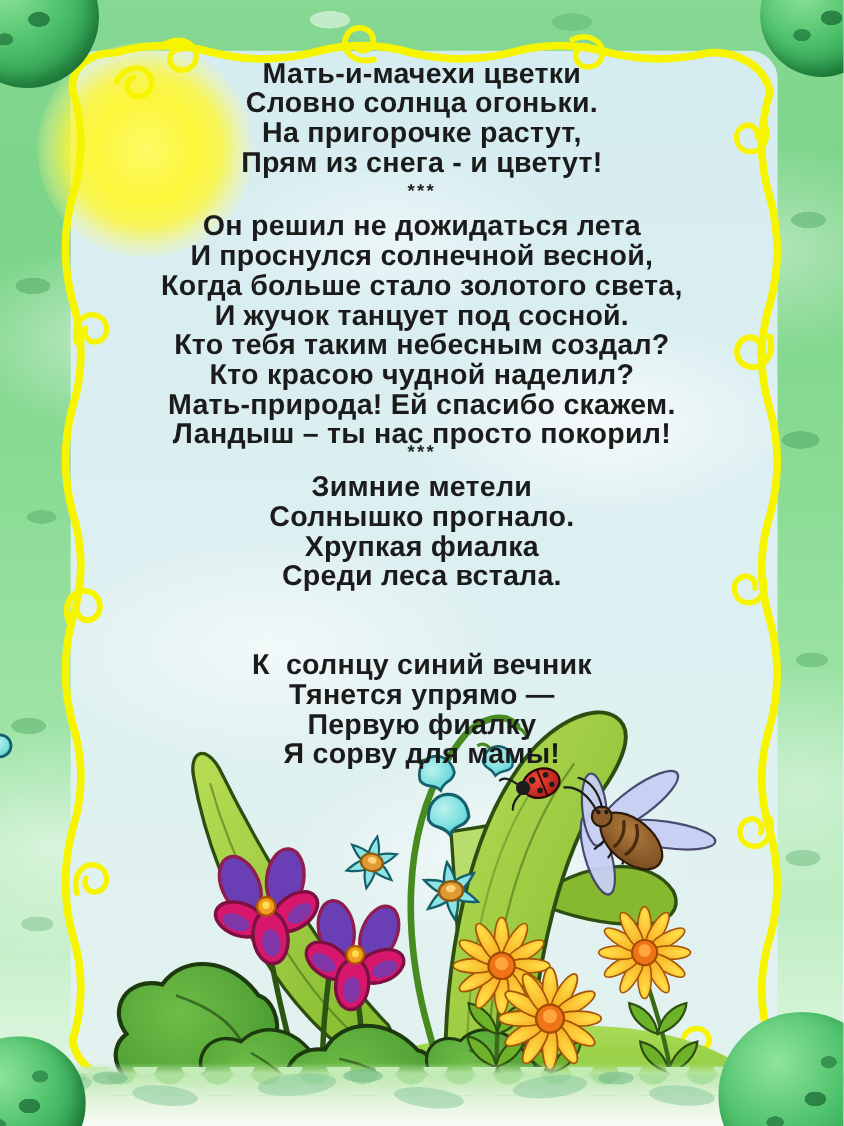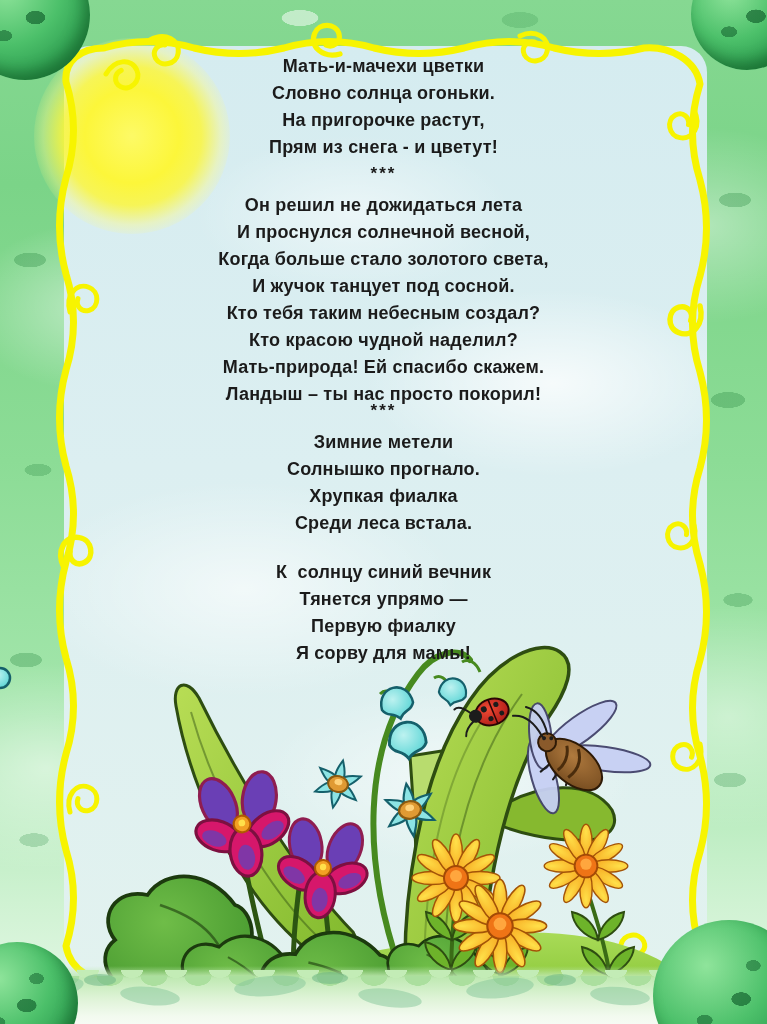--- a/index.html
+++ b/index.html
@@ -49,24 +49,24 @@
       radial-gradient(16px 11px at 58% 52%, rgba(16,94,43,.65) 60%, transparent 62%),
       radial-gradient(13px 9px at 34% 66%, rgba(16,94,43,.55) 60%, transparent 62%),
       radial-gradient(12px 9px at 66% 30%, rgba(16,94,43,.5) 60%, transparent 62%),
       radial-gradient(circle at 35% 30%, #8fe49b 0%, #4cc06a 45%, #2c9c4f 75%, #1d7f3d 100%);
     box-shadow: inset -6px -8px 14px rgba(10,70,25,.45);}
   .corner.tl{left:-40px;top:-50px;width:130px;height:130px;}
   .corner.tr{right:-36px;top:-42px;width:112px;height:112px;}
   .corner.bl{left:-44px;bottom:-40px;width:122px;height:122px;}
   .corner.br{right:-38px;bottom:-48px;width:152px;height:152px;}
   .poem{position:absolute;left:70px;right:70px;z-index:8;text-align:center;color:#1b1b1b;
-    font-weight:700;font-size:18px;line-height:27px;white-space:pre-wrap;letter-spacing:.2px;}
+    font-weight:700;font-size:26px;line-height:27px;white-space:pre-wrap;letter-spacing:.2px;}
   .sep{position:absolute;left:70px;right:70px;z-index:8;text-align:center;color:#1b1b1b;
     font-weight:700;font-size:17px;line-height:16px;letter-spacing:2px;}
-  .p1{top:53px;} .s1{top:166px;} .p2{top:192px;text-align:center;} .s2{top:403px;} .p3{top:429px;text-align:center;} .p4{top:559px;}
+  .p1{top:53px;} .s1{top:166px;} .p2{top:192px;text-align:center;} .s2{top:403px;} .p3{top:429px;text-align:center;} .p4{top:591px;}
 </style>
 </head>
 <body>
 
 <div class="stage">
 
   <div class="sky"></div>
   <div class="sun"></div>
 
   <svg class="frame" width="767" height="1024" viewBox="0 0 767 1024">

